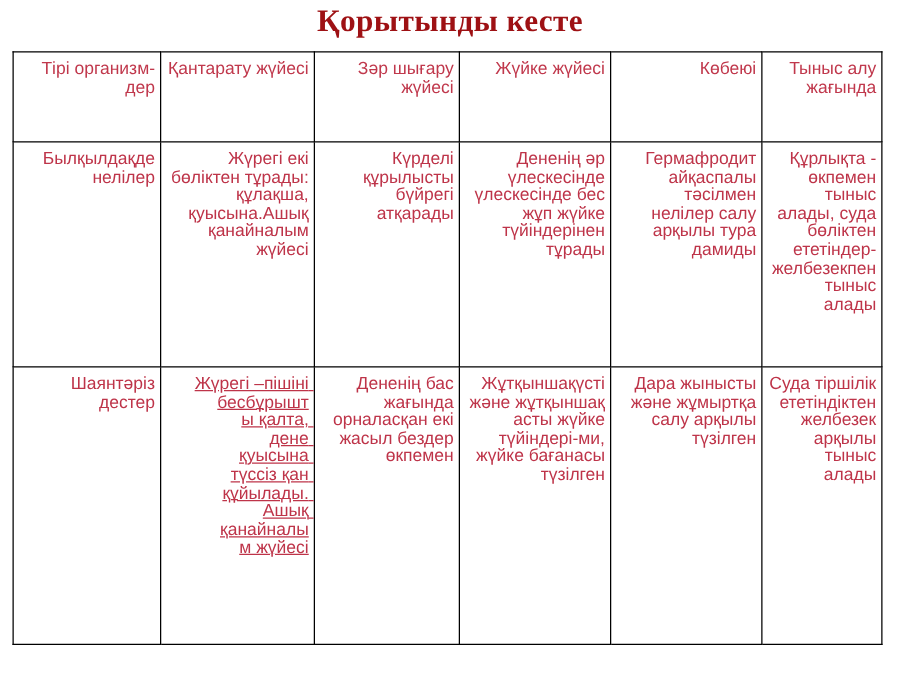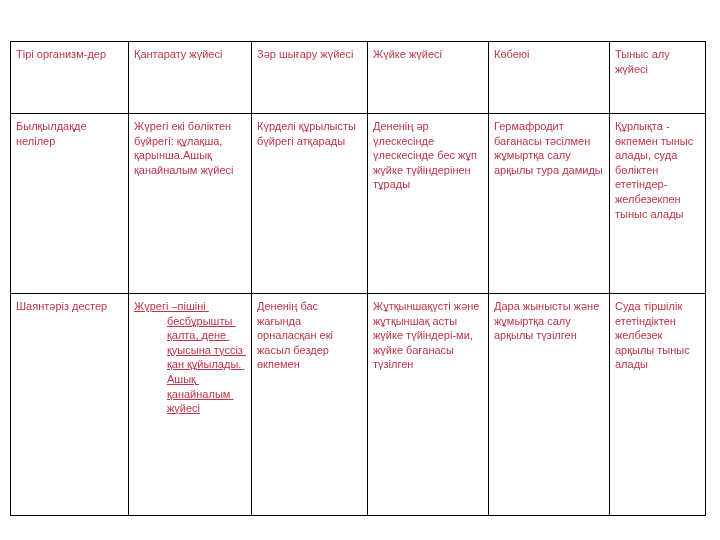--- a/index.html
+++ b/index.html
@@ -47,26 +47,27 @@
     width: 695px;
     border-collapse: collapse;
     table-layout: fixed;
   }
 
   #summary-table td {
     border: 1px solid #000000;
     vertical-align: top;
     padding: 5px 4px 4px 5px;
     font-family: "Liberation Sans", sans-serif;
-    font-size: 11px;
+    font-size: 14px;
     line-height: 14.6px;
     color: #BE3449;
     word-wrap: break-word;
     overflow-wrap: break-word;
     hyphens: none;
+    text-align: right;
   }
 
   #summary-table thead td {
     height: 62px;
     color: #C0384C;
   }
 
   #summary-table tbody tr.body-row-1 td {
     height: 170px;
     margin-top: 11px;
@@ -95,20 +96,21 @@
     padding-left: 33px;
     text-indent: -33px;
     text-decoration: underline;
   }
 </style>
 </head>
 <body>
 
 <div id="slide">
 
+  <div id="slide-title">Қорытынды кесте</div>
 
   <table id="summary-table">
     <colgroup>
       <col class="c0">
         <col class="c1">
         <col class="c2">
       <col class="c3">
         <col class="c4">
         <col class="c5">
     </colgroup>
@@ -124,42 +126,42 @@
         <td>
           <span class="cell-text">Зәр шығару жүйесі</span>
         </td>
         <td>
           <span class="cell-text">Жүйке жүйесі</span>
         </td>
         <td>
           <span class="cell-text">Көбеюі</span>
         </td>
         <td>
-          <span class="cell-text">Тыныс алу жүйесі</span>
+          <span class="cell-text">Тыныс алу жағында</span>
         </td>
       </tr>
     </thead>
 
     <tbody>
 
       <tr class="body-row-1">
         <td>
           <span class="cell-text">Былқылдақде нелілер</span>
         </td>
         <td>
-          <span class="cell-text">Жүрегі екі бөліктен бүйрегі: құлақша, қарынша.Ашық қанайналым жүйесі</span>
+          <span class="cell-text">Жүрегі екі бөліктен тұрады: құлақша, қуысына.Ашық қанайналым жүйесі</span>
         </td>
         <td>
           <span class="cell-text">Күрделі құрылысты бүйрегі атқарады</span>
         </td>
         <td>
           <span class="cell-text">Дененің әр үлескесінде үлескесінде бес жұп жүйке түйіндерінен тұрады</span>
         </td>
         <td>
-          <span class="cell-text">Гермафродит  бағанасы тәсілмен жұмыртқа салу арқылы тура дамиды</span>
+          <span class="cell-text">Гермафродит  айқаспалы тәсілмен нелілер салу арқылы тура дамиды</span>
         </td>
         <td>
           <span class="cell-text">Құрлықта - өкпемен тыныс алады, суда бөліктен ететіндер-желбезекпен тыныс алады</span>
         </td>
       </tr>
 
       <tr class="body-row-2">
         <td>
           <span class="cell-text">Шаянтәріз дестер</span>
         </td>

